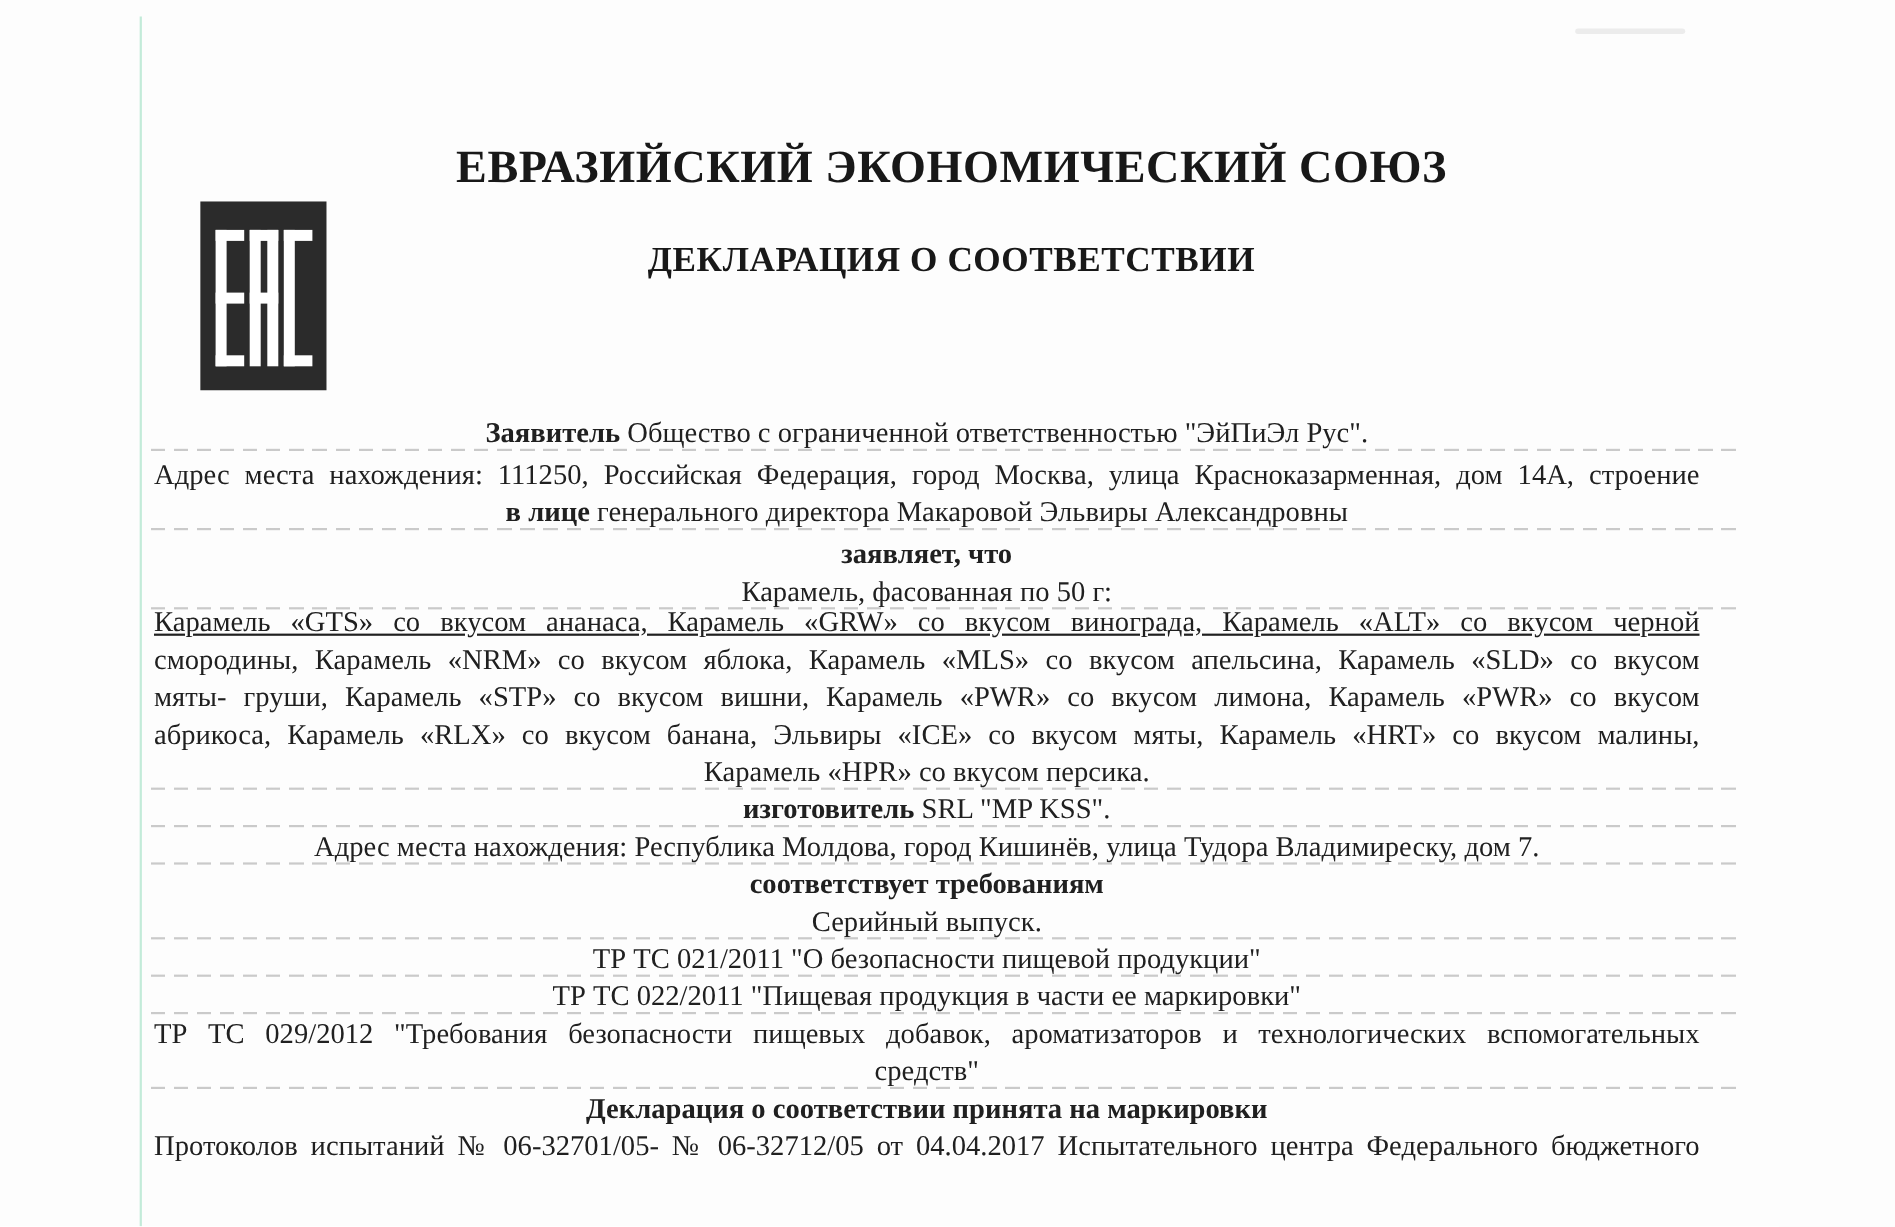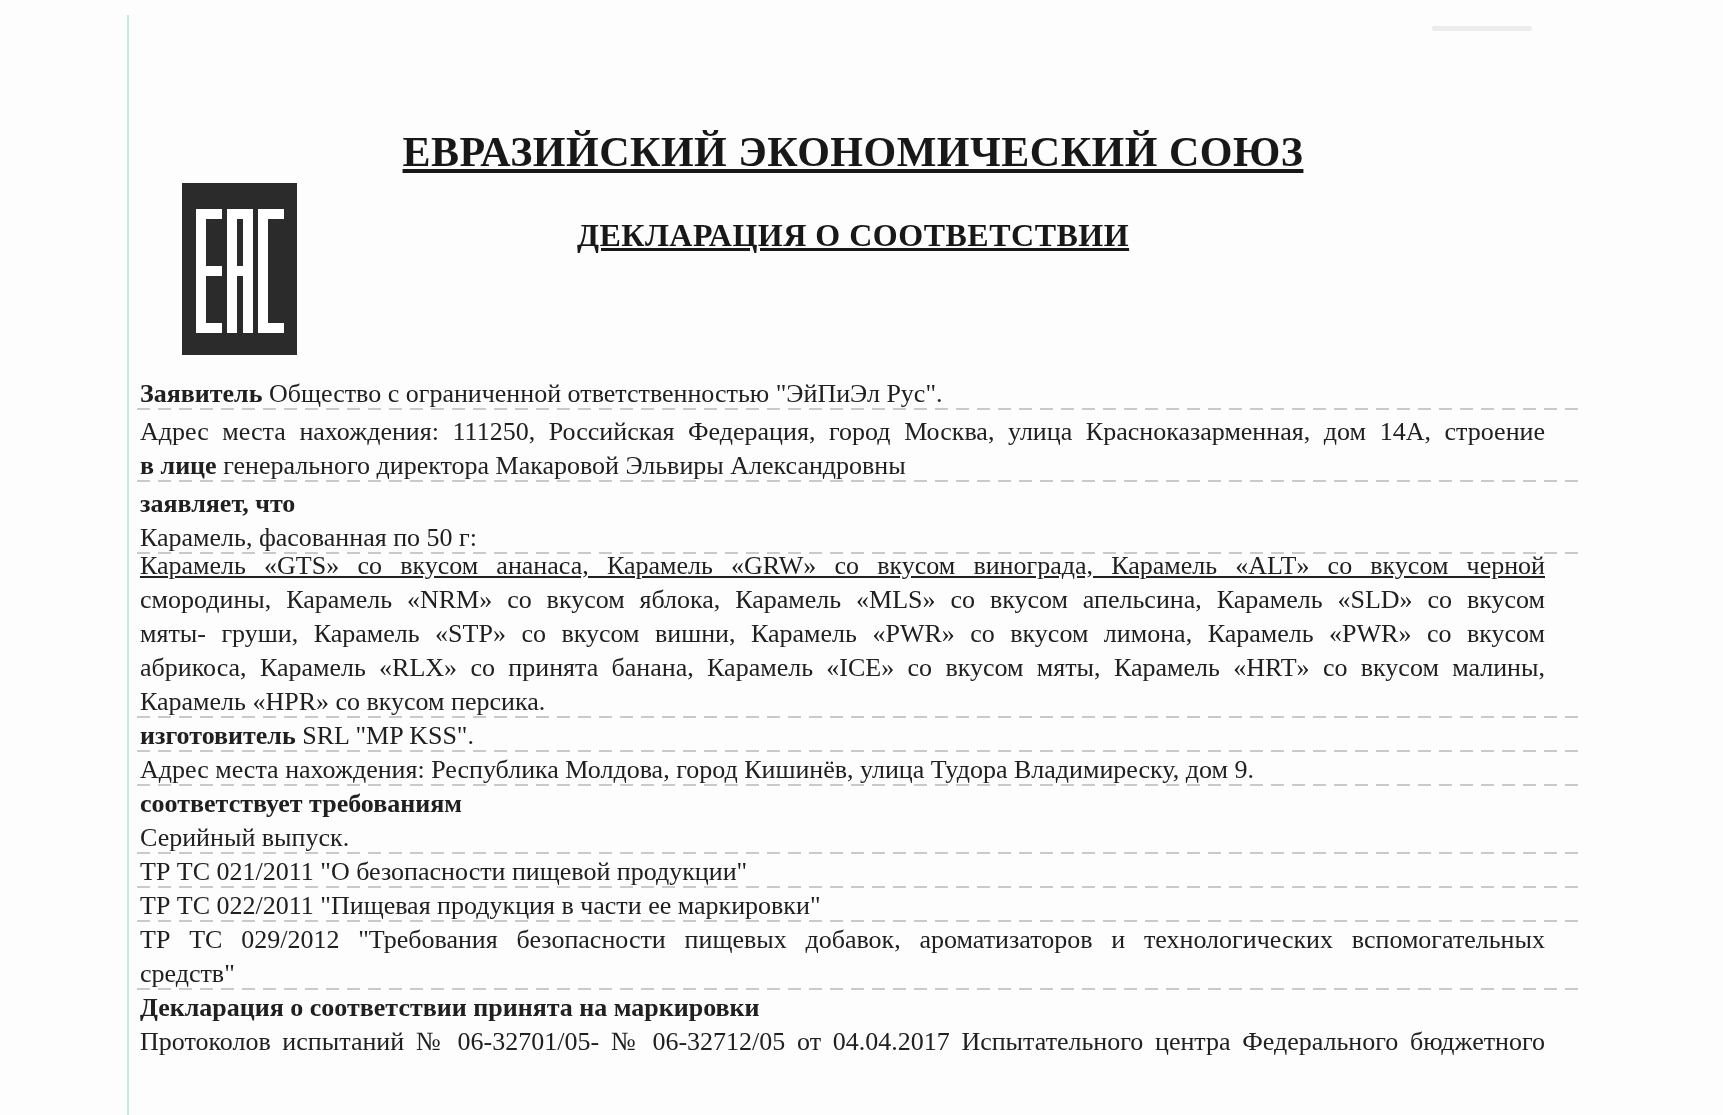--- a/index.html
+++ b/index.html
@@ -16,29 +16,29 @@
     position:absolute;left:127px;top:15px;bottom:0;width:2px;
     background:#b9e7d2;opacity:.85;
   }
   .scan-artifact{
     position:absolute;left:1432px;top:26px;width:100px;height:5px;
     background:#ececec;border-radius:3px;
   }
   
   .eac-logo{position:absolute;left:182px;top:183px;width:115px;height:172px;}
   
-  .title-wrap{position:absolute;left:128px;width:1450px;text-align:center;text-decoration:underline;}
+  .title-wrap{position:absolute;left:140px;width:1450px;text-align:center;}
   .union-title{top:128px;font-size:42px;font-weight:bold;letter-spacing:.5px;color:#181818;}
   .doc-title{top:189px;font-size:32px;font-weight:bold;letter-spacing:.5px;color:#181818;margin-top:28px;}
   
   .doc-body{
     position:absolute;left:140px;top:377px;width:1405px;
     font-size:26px;line-height:34px;color:#202020;
   }
-  .line{position:relative;height:34px;white-space:normal;}
+  .line{position:relative;height:34px;white-space:normal;text-align:center;}
   .line .b{font-weight:bold;}
   .line.just{text-align:justify;text-align-last:justify;}
   .line .gap{display:inline-block;width:106px;}
   .line.ruled::after{
     content:'';position:absolute;left:-3px;right:-36px;bottom:1px;height:2px;
     background:repeating-linear-gradient(90deg,#b4b4b4 0 13px,transparent 13px 21px);
     opacity:.7;
   }
   .line.rule-indent::after{left:339px;}
   
@@ -77,24 +77,24 @@
 
   <div class="doc-body">
       <div class="line ruled"><span class="b">Заявитель </span><span>Общество с ограниченной ответственностью "ЭйПиЭл Рус".</span></div>
       <div class="line just"><span>Адрес места нахождения: 111250, Российская Федерация, город Москва, улица Красноказарменная, дом 14А, строение</span></div>
       <div class="line ruled"><span class="b">в лице </span><span>генерального директора Макаровой Эльвиры Александровны</span></div>
       <div class="line"><span class="b">заявляет, что</span></div>
       <div class="line ruled"><span>Карамель, фасованная по 50 г:</span></div>
       <div class="line just"><span>Карамель «GTS» со вкусом ананаса, Карамель «GRW» со вкусом винограда, Карамель «ALT» со вкусом черной</span></div>
       <div class="line just"><span>смородины, Карамель «NRM» со вкусом яблока, Карамель «MLS» со вкусом апельсина, Карамель «SLD» со вкусом</span></div>
       <div class="line just"><span>мяты- груши, Карамель «STP» со вкусом вишни, Карамель «PWR» со вкусом лимона, Карамель «PWR» со вкусом</span></div>
-      <div class="line just"><span>абрикоса, Карамель «RLX» со принята банана, Карамель «ICE» со вкусом мяты, Карамель «HRT» со вкусом малины,</span></div>
+      <div class="line just"><span>абрикоса, Карамель «RLX» со вкусом банана, Эльвиры «ICE» со вкусом мяты, Карамель «HRT» со вкусом малины,</span></div>
       <div class="line ruled"><span>Карамель «HPR» со вкусом персика.</span></div>
       <div class="line ruled"><span class="b">изготовитель </span><span>SRL "MP KSS".</span></div>
-      <div class="line ruled"><span>Адрес места нахождения: Республика Молдова, город Кишинёв, улица Тудора Владимиреску, дом 9.</span></div>
+      <div class="line ruled"><span>Адрес места нахождения: Республика Молдова, город Кишинёв, улица Тудора Владимиреску, дом 7.</span></div>
       <div class="line"><span class="b">соответствует требованиям</span></div>
       <div class="line ruled"><span>Серийный выпуск.</span></div>
       <div class="line ruled"><span>ТР ТС 021/2011 "О безопасности пищевой продукции"</span></div>
       <div class="line ruled"><span>ТР ТС 022/2011 "Пищевая продукция в части ее маркировки"</span></div>
       <div class="line just"><span>ТР ТС 029/2012 "Требования безопасности пищевых добавок, ароматизаторов и технологических вспомогательных</span></div>
       <div class="line ruled"><span>средств"</span></div>
       <div class="line"><span class="b">Декларация о соответствии принята на маркировки</span></div>
       <div class="line just"><span>Протоколов испытаний № 06-32701/05- № 06-32712/05 от 04.04.2017 Испытательного центра Федерального бюджетного</span></div>
     </div>
 

